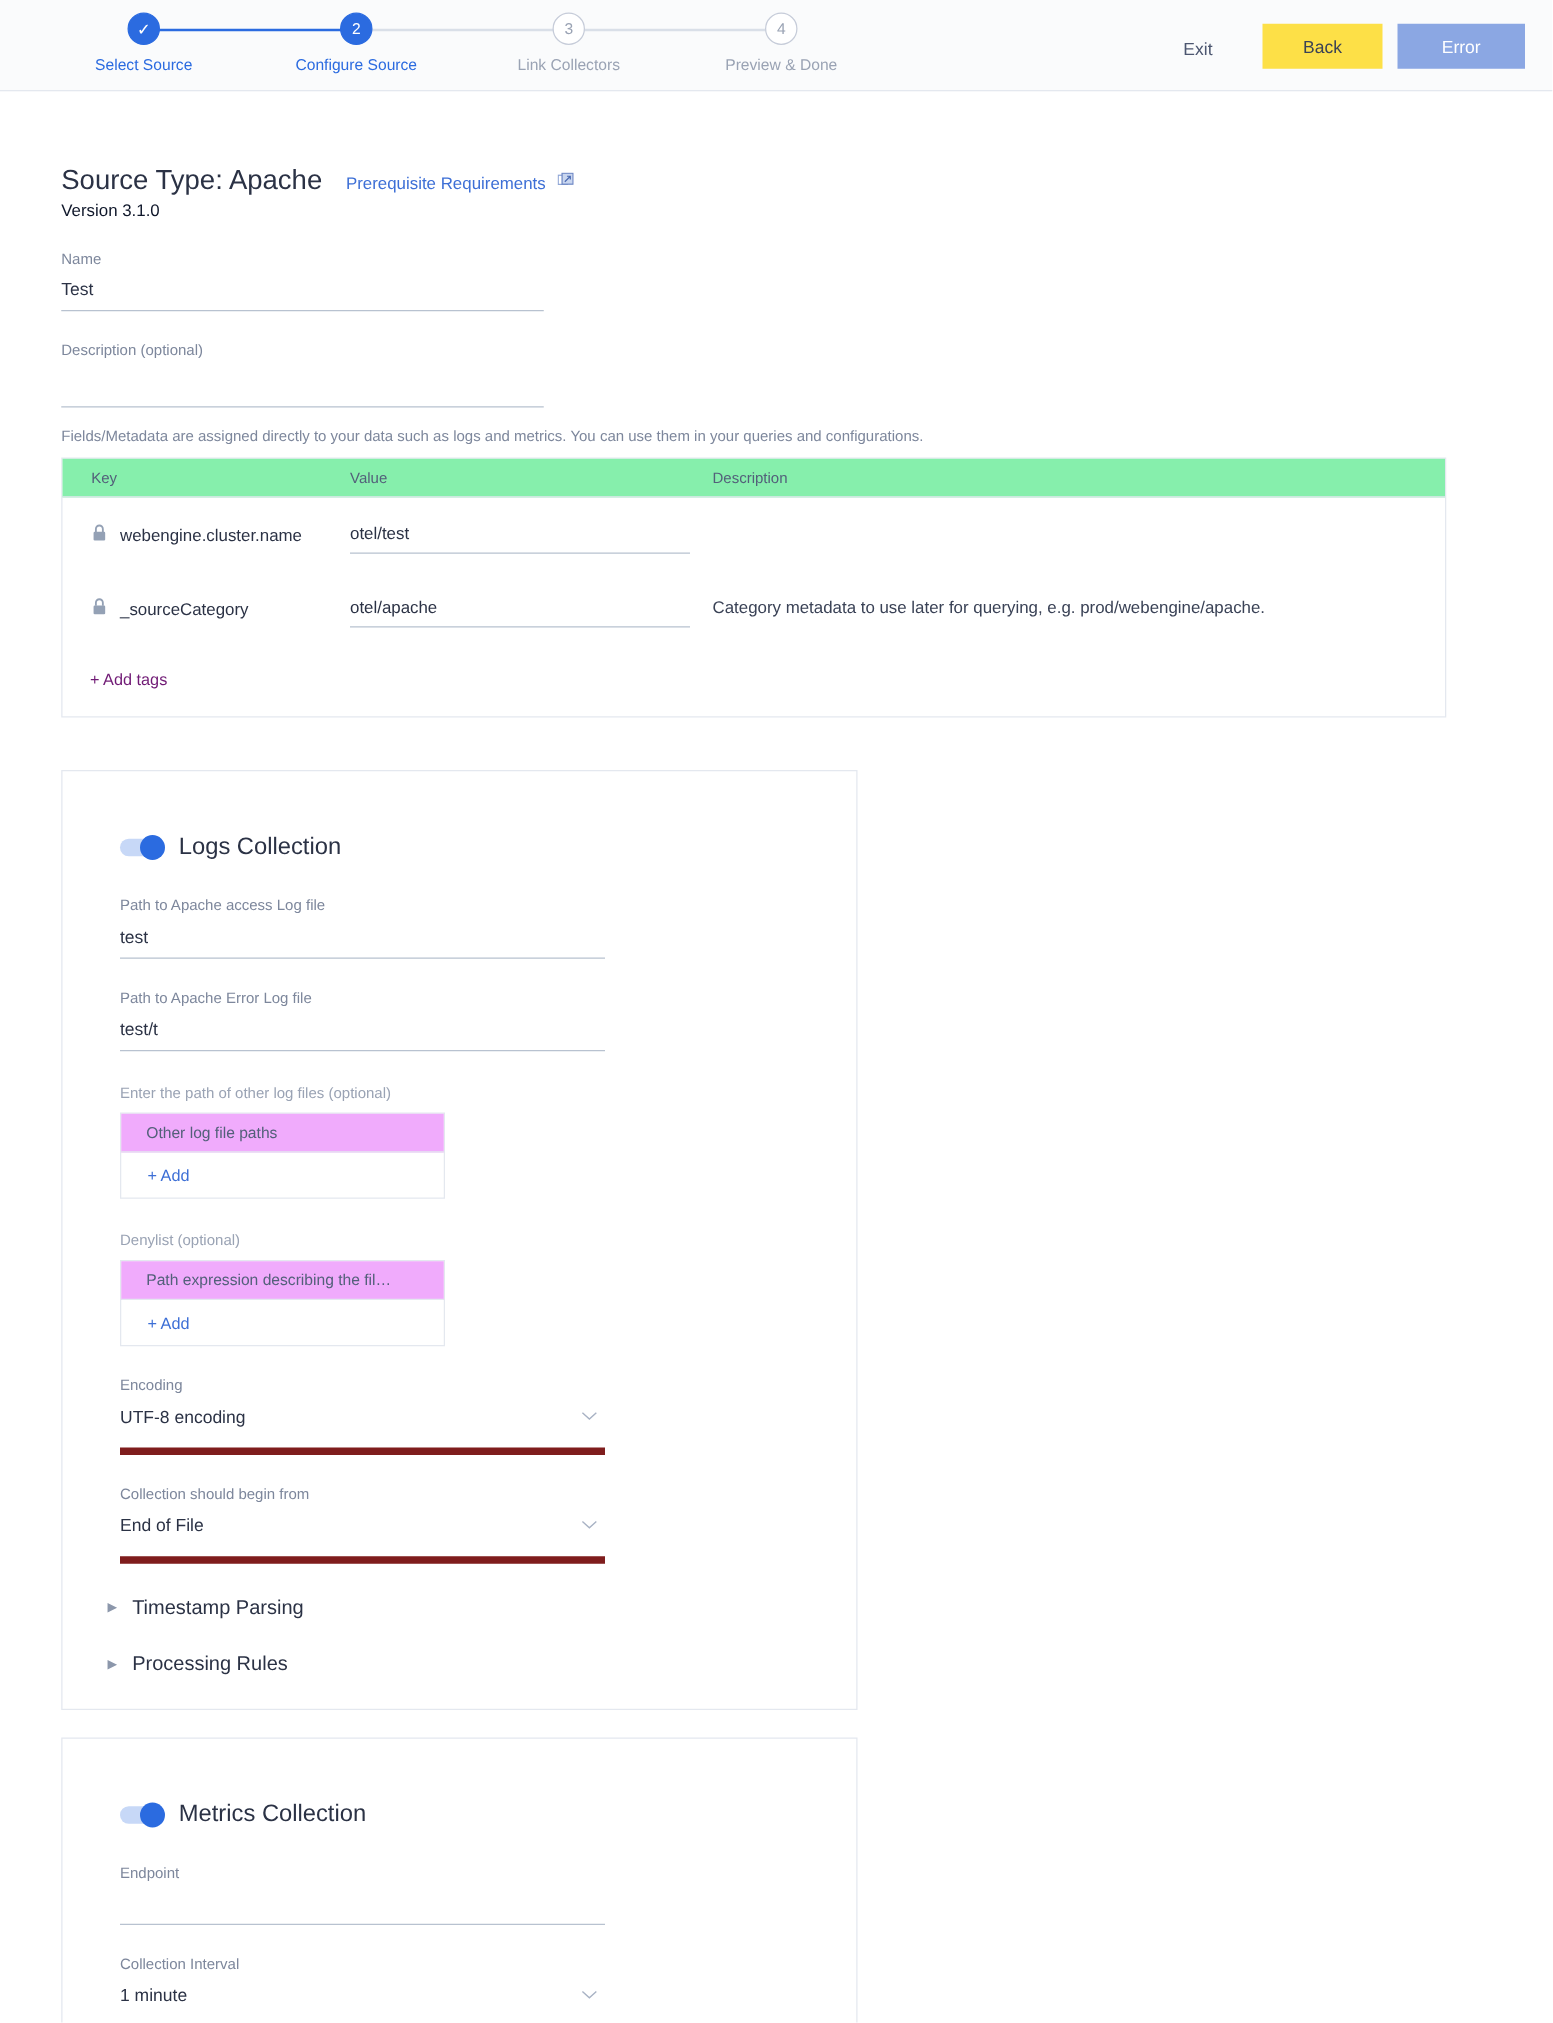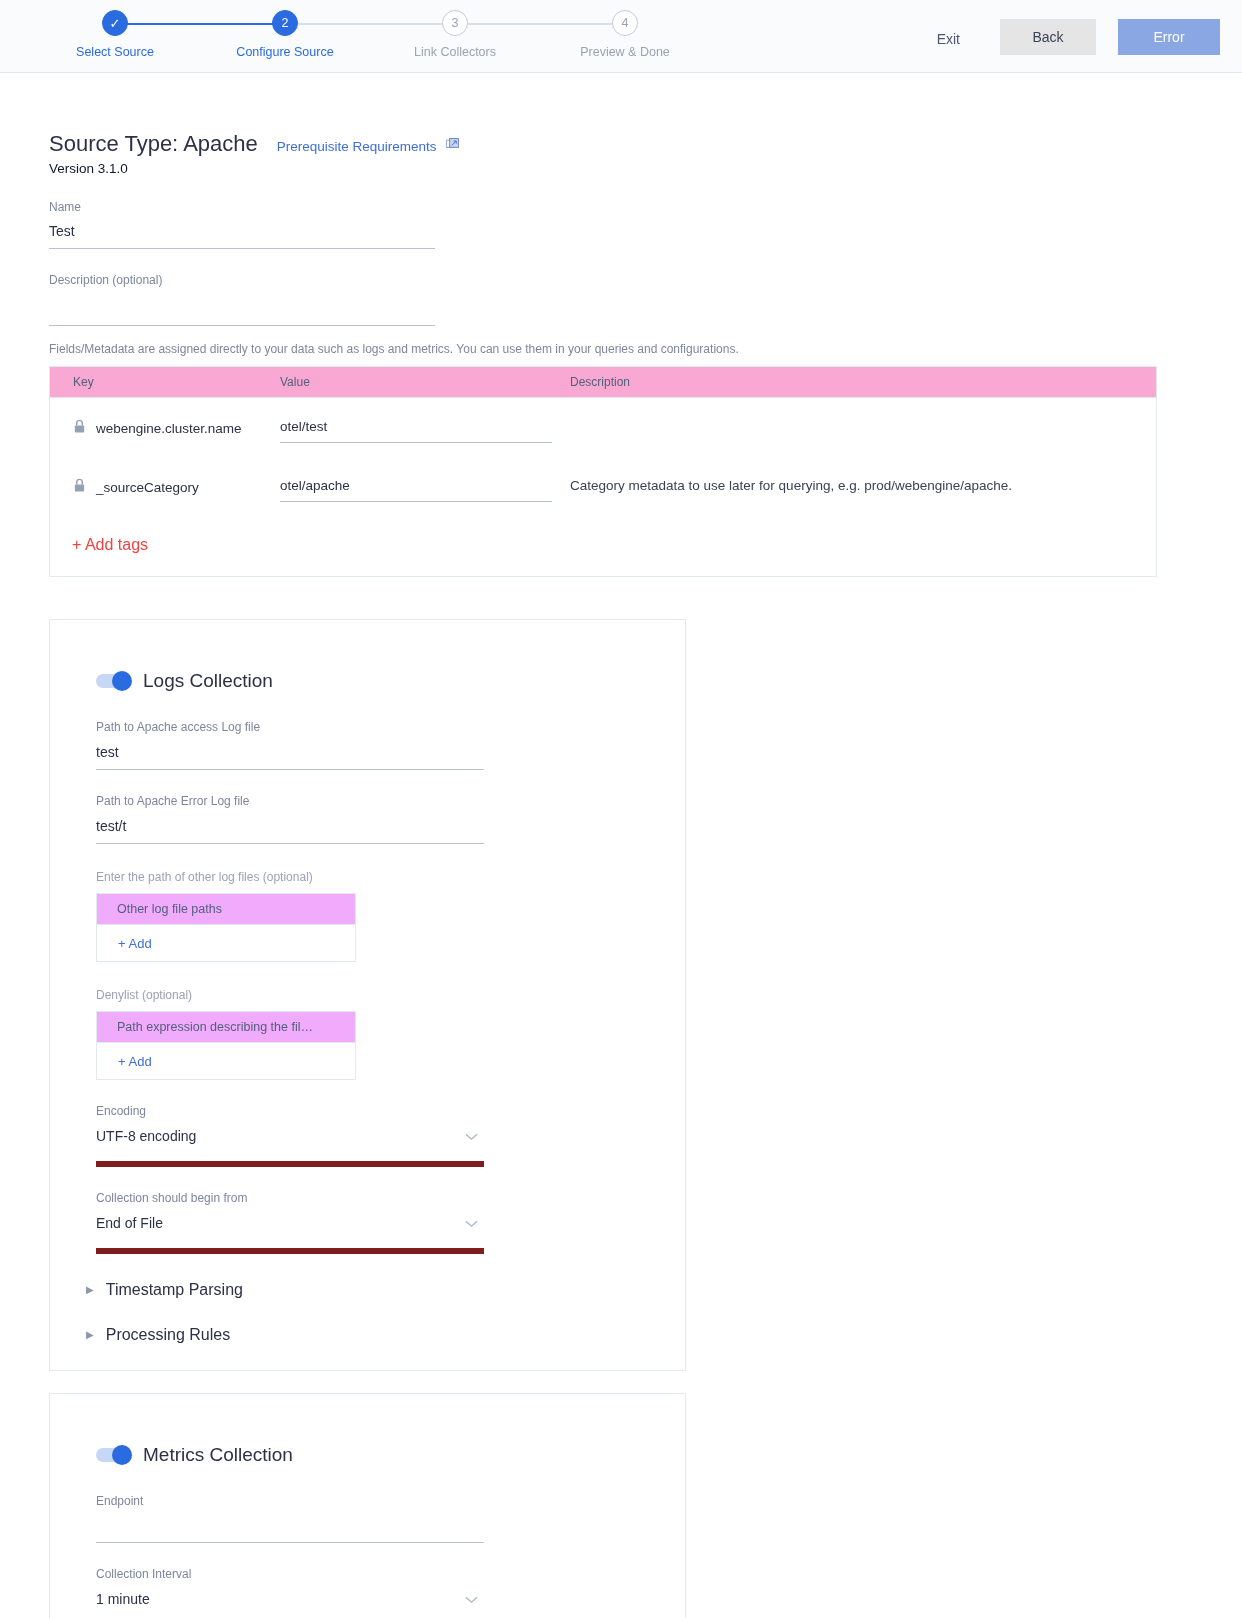--- a/index.html
+++ b/index.html
@@ -87,28 +87,28 @@
   .btn-exit {
     background: none; border: none;
     color: #4c5670;
     font-size: 14px;
     font-family: inherit;
     padding: 8px 18px;
     cursor: pointer;
     margin-right: 22px;
   }
   .btn-back {
-    background: #e5e5e5;
+    background: #fde047;
     border: none;
     color: #3a4256;
     font-size: 14px;
     font-family: inherit;
     width: 96px; height: 36px;
     cursor: pointer;
-    margin-right: 22px;
+    margin-right: 12px;
   }
   .btn-next {
     background: #8ba7e3;
     border: none;
     color: #ffffff;
     font-size: 14px;
     font-family: inherit;
     width: 102px; height: 36px;
     cursor: pointer;
   }
@@ -180,21 +180,21 @@
 
   
   .meta-table {
     margin-top: 10px;
     width: 1108px;
     border: 1px solid #e4e8ef;
     background: #fff;
   }
   .meta-head {
     display: flex;
-    background: #f9a8d4;
+    background: #86efac;
     border-bottom: 1px solid #e4e8ef;
     height: 31px;
     align-items: center;
   }
   .meta-head span {
     font-size: 12px;
     color: #53607a;
     font-weight: 500;
   }
   .col-key { width: 230px; padding-left: 23px; }
@@ -224,22 +224,22 @@
     padding-bottom: 8px;
     cursor: text;
   }
   .desc-cell {
     flex: 1;
     font-size: 13.5px;
     color: #3a4256;
     padding-right: 20px;
   }
   .add-tags {
-    font-size: 16px;
-    color: #ef4444;
+    font-size: 13px;
+    color: #701a75;
     font-weight: 500;
     padding: 20px 0 22px 22px;
     cursor: pointer;
     display: inline-block;
   }
 
   
   .card {
     width: 637px;
     border: 1px solid #e4e8ef;

